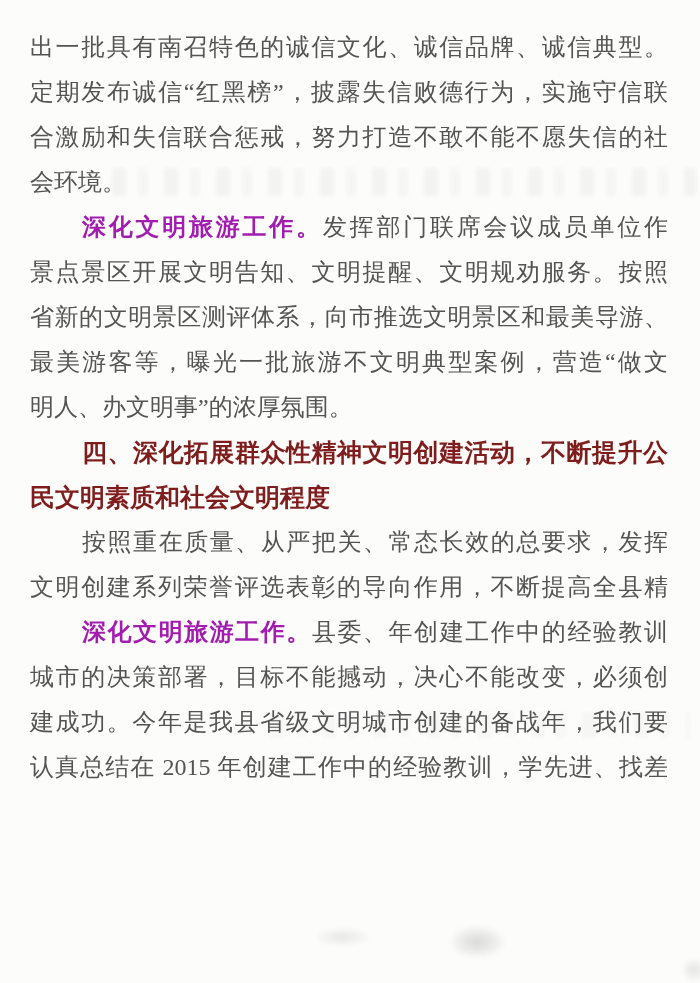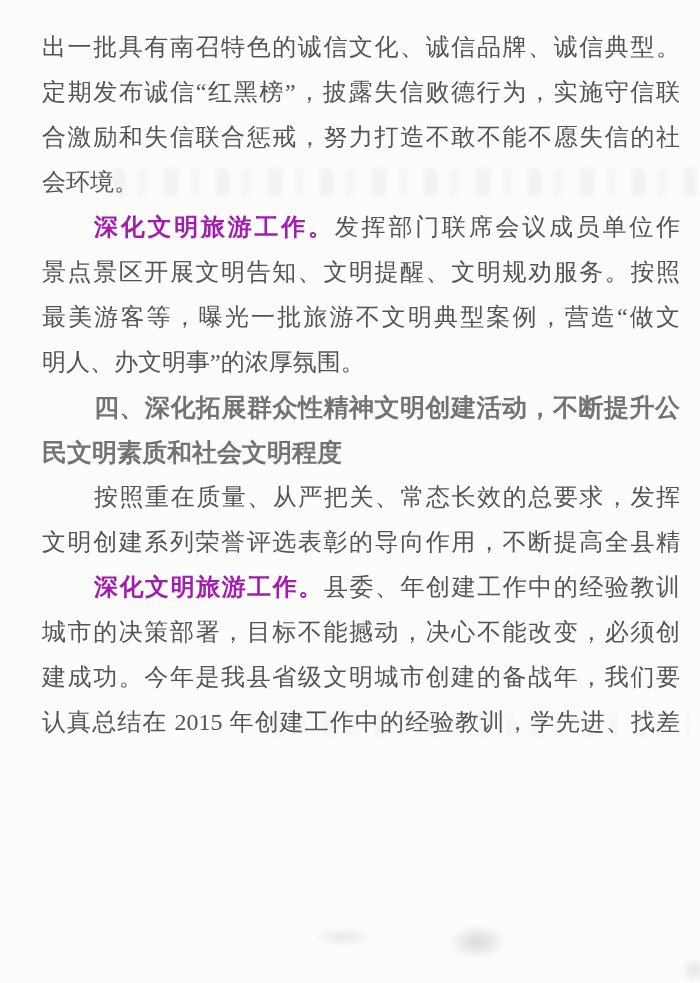--- a/index.html
+++ b/index.html
@@ -10,40 +10,39 @@
     margin: 0 auto;
     background: #fcfcfb;
     overflow: hidden;
     box-sizing: border-box;
   }
   .text-block {
     position: absolute;
     left: 30px;
     top: 25px;
     width: 638px;
-    margin-left: 12px;
   }
   .line {
     font-family: "Liberation Serif", "DejaVu Serif", serif;
     font-size: 24px;
     line-height: 45px;
     height: 45px;
     color: #545454;
     white-space: nowrap;
     text-align: justify;
     text-align-last: justify;
     text-justify: inter-character;
   }
   .line.end { text-align-last: left; }
   .line.indent { text-indent: 52px; }
   .line.heading {
     font-family: "Liberation Sans", "DejaVu Sans", sans-serif;
     font-weight: 700;
     font-size: 25px;
-    color: #737373;
+    color: #7f1d1d;
   }
   .lead {
     font-weight: 700;
     color: #a21caf;
   }
   
   .smudge {
     position: absolute;
     pointer-events: none;
     filter: blur(2px);
@@ -77,20 +76,21 @@
     <div class="line"><span class="lead"></span><span>合激励和失信联合惩戒，努力打造不敢不能不愿失信的社</span></div>
 
     <div class="line end"><span class="lead"></span><span>会环境。</span></div>
 
     <div class="line indent"><span class="lead">深化文明旅游工作。</span><span>发挥部门联席会议成员单位作</span></div>
 
 
 
     <div class="line"><span class="lead"></span><span>景点景区开展文明告知、文明提醒、文明规劝服务。按照</span></div>
 
+    <div class="line"><span class="lead"></span><span>省新的文明景区测评体系，向市推选文明景区和最美导游、</span></div>
 
     <div class="line"><span class="lead"></span><span>最美游客等，曝光一批旅游不文明典型案例，营造“做文</span></div>
 
     <div class="line end"><span class="lead"></span><span>明人、办文明事”的浓厚氛围。</span></div>
 
     <div class="line heading indent"><span>四、深化拓展群众性精神文明创建活动，不断提升公</span></div>
 
     <div class="line heading end"><span>民文明素质和社会文明程度</span></div>
 
     <div class="line indent"><span class="lead"></span><span>按照重在质量、从严把关、常态长效的总要求，发挥</span></div>

